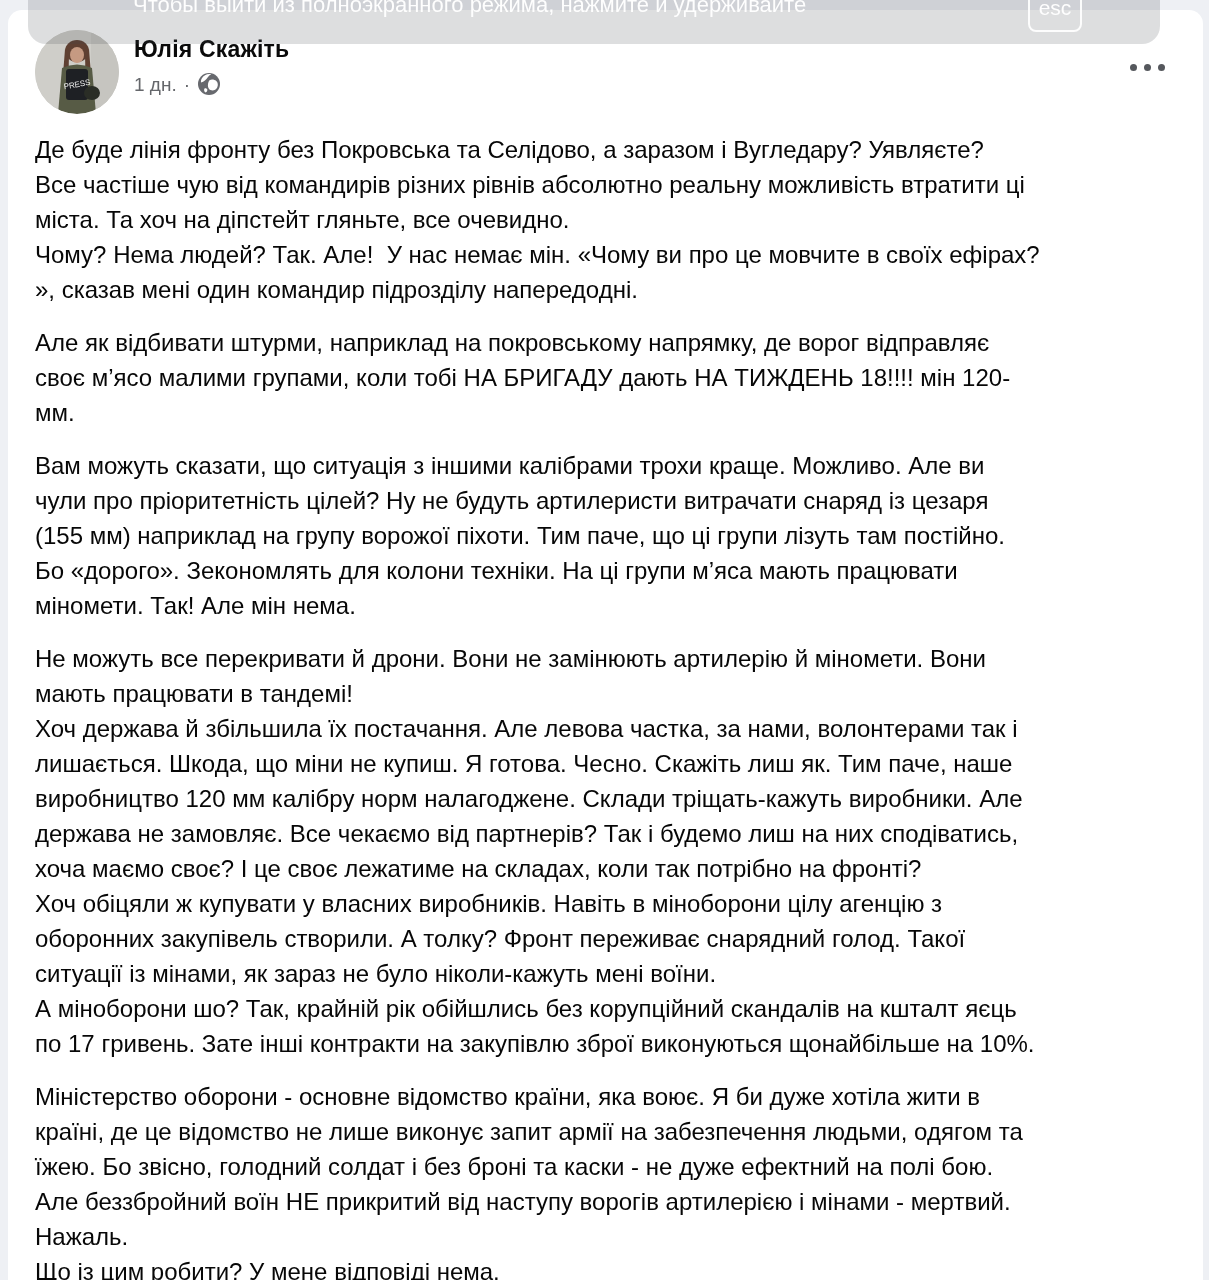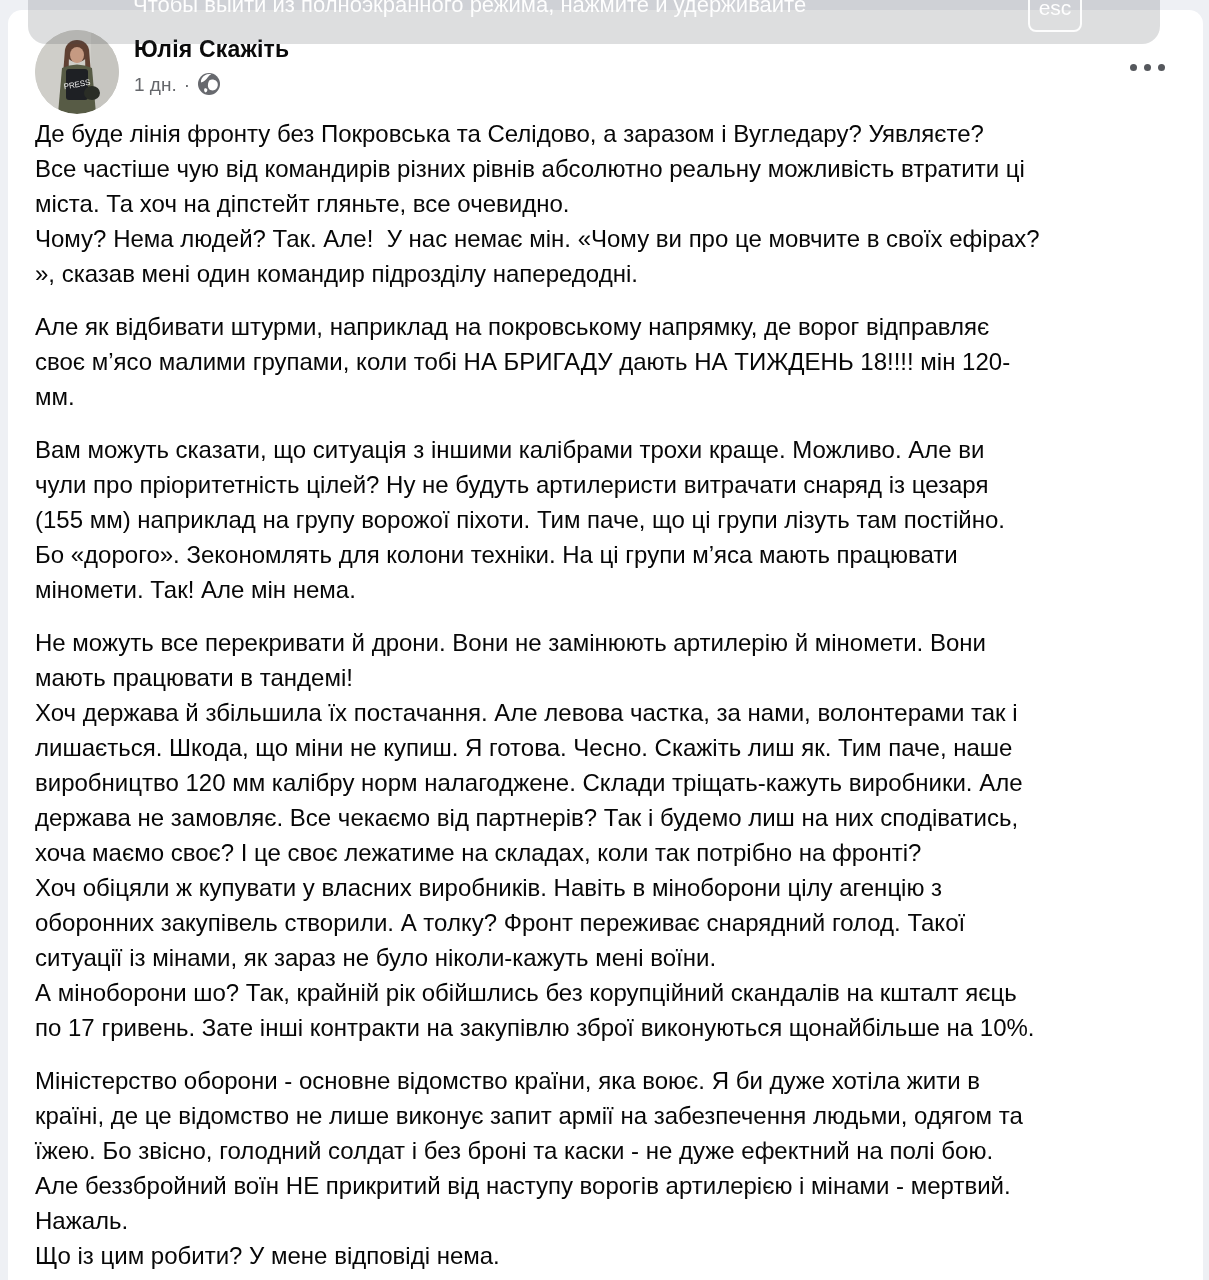--- a/index.html
+++ b/index.html
@@ -32,21 +32,21 @@
     position:absolute;left:1118px;top:50px;display:flex;gap:7px;align-items:center;
     padding:4px;cursor:pointer;
   }
   .more .d{width:7px;height:7px;border-radius:50%;background:#55585d;}
   
   .post-body{
     position:absolute;left:27px;top:106px;width:1152px;
     font-size:24px;line-height:35px;color:#070707;
   }
   .post-body p{
-    margin:0 0 18px 0;white-space:pre-wrap;
+    margin:16px 0 18px 0;white-space:pre-wrap;
   }
   
   .toast{
     position:absolute;left:28px;top:-26px;width:1132px;height:70px;
     background:rgba(68,72,78,0.18);border-radius:18px;z-index:5;
   }
   .toast-msg{
     position:absolute;left:105px;top:16px;line-height:30px;
     font-size:22px;color:rgba(255,255,255,0.97);white-space:nowrap;
   }

